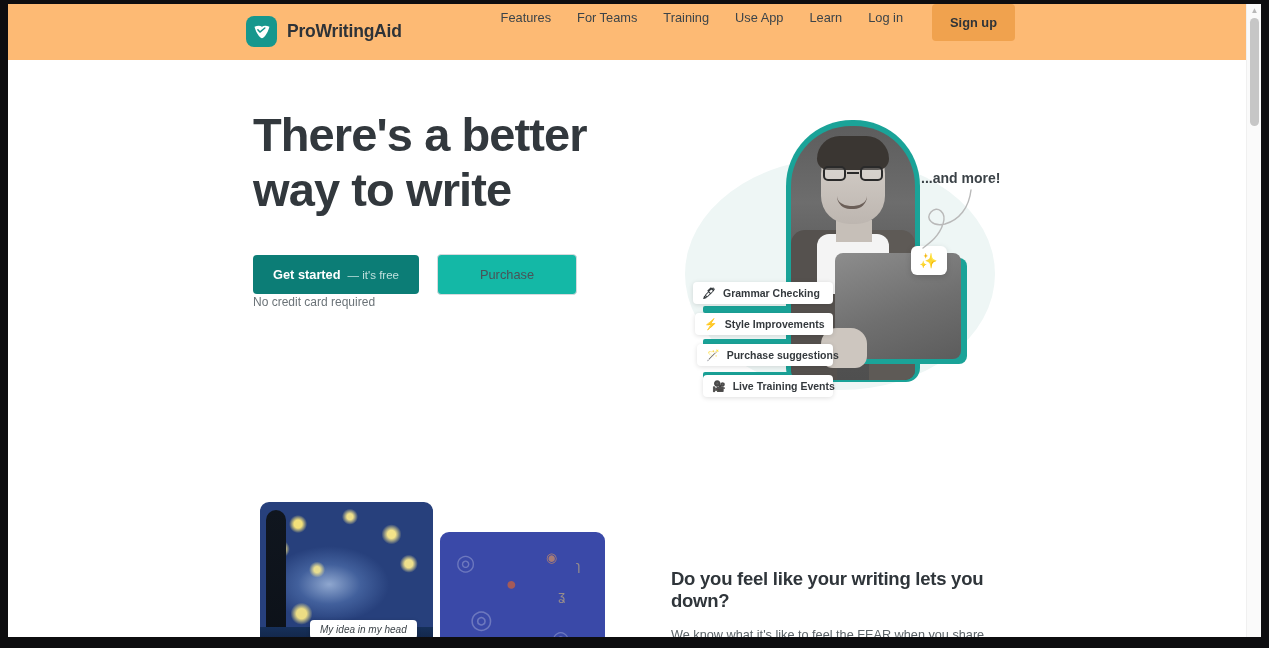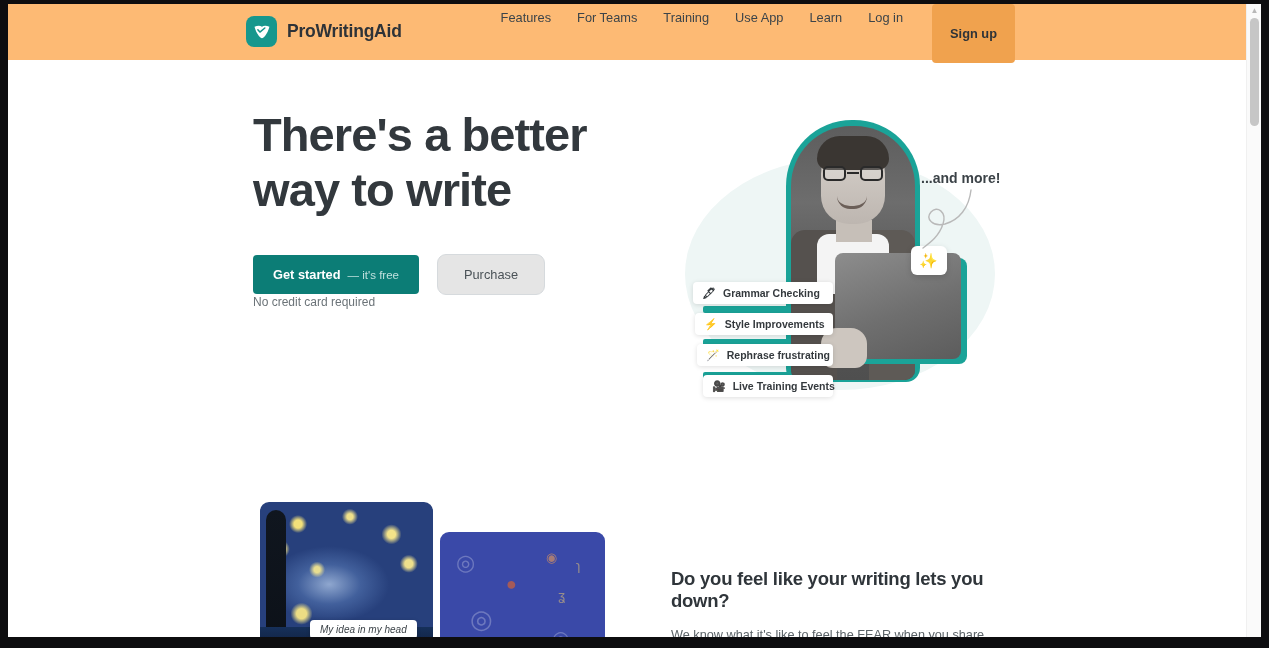--- a/index.html
+++ b/index.html
@@ -66,21 +66,21 @@
   .nav-link {
     font-size: 12.8px; color: #3c4449;
     padding: 6px 13px; text-decoration: none; white-space: nowrap;
   }
   .btn-signup {
     margin-left: 16px;
     background: #f0a24e;
     color: #2e3338;
     font-size: 12.8px; font-weight: 600;
     border: none; border-radius: 4px;
-    padding: 22px 18px; cursor: pointer;
+    padding: 11px 18px; cursor: pointer;
     white-space: nowrap;
   }
   
   .hero {
     position: absolute; left: 0; top: 56px;
     width: 1238px; height: 430px;
   }
   .hero-copy {
     position: absolute; left: 245px; top: 47px; width: 380px;
   }
@@ -101,23 +101,23 @@
     border: none; border-radius: 4px;
     padding: 12px 20px; cursor: pointer;
     font-size: 12.8px; font-weight: 700;
     display: inline-flex; align-items: baseline; gap: 7px;
     white-space: nowrap;
   }
   .btn-primary .free-note {
     font-weight: 400; font-size: 11.5px; color: #bfe0dd;
   }
   .btn-outline {
-    background: #e5e5e5; color: #4a5257;
-    border: 1px solid #d6dadd; border-radius: 9px;
-    padding: 12px 26px; cursor: pointer;
+    background: #14b8a6; color: #4a5257;
+    border: 1px solid #d6dadd; border-radius: 4px;
+    padding: 12px 42px; cursor: pointer;
     font-size: 12.8px; white-space: nowrap;
   }
   .no-card {
     font-size: 12px; color: #6b7378;
   }
   
   .hero-art {
     position: absolute; left: 655px; top: 50px;
     width: 370px; height: 330px;
   }
@@ -405,21 +405,21 @@
           <div class="feature-card">
             <span class="f-icon">🖋</span>
             <span>Grammar Checking</span>
           </div>
           <div class="feature-card">
             <span class="f-icon">⚡</span>
             <span>Style Improvements</span>
           </div>
           <div class="feature-card">
             <span class="f-icon">🪄</span>
-            <span>Rephrase frustrating</span>
+            <span>Purchase suggestions</span>
           </div>
           <div class="feature-card">
             <span class="f-icon">🎥</span>
             <span>Live Training Events</span>
           </div>
         </div>
       </div>
     </section>
 
     <section class="section2">

